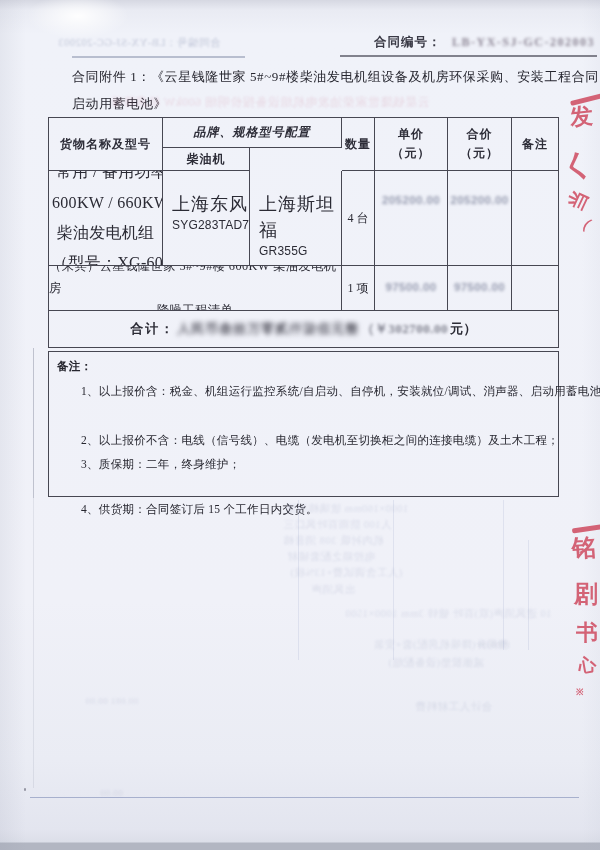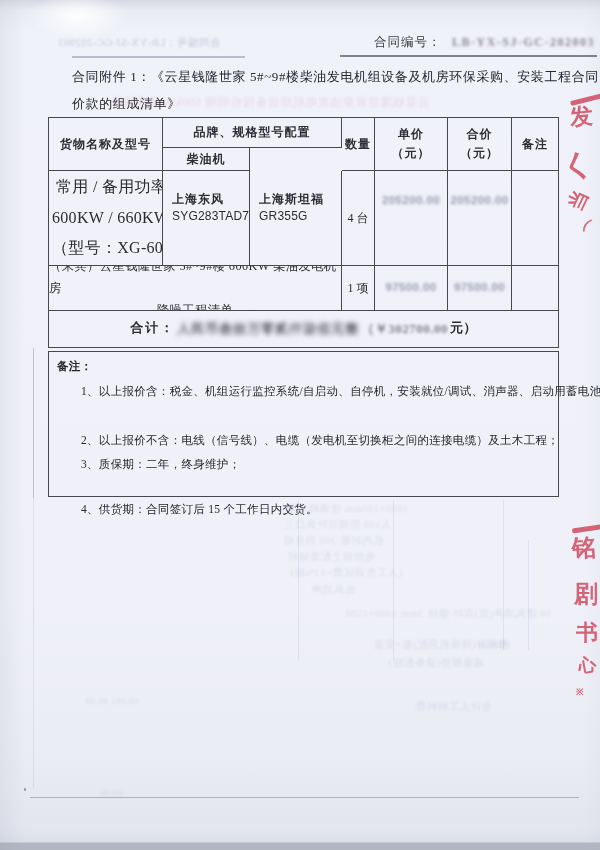--- a/index.html
+++ b/index.html
@@ -25,21 +25,21 @@
       linear-gradient(90deg,rgba(140,145,165,.12),rgba(140,145,165,0) 26px),
       linear-gradient(270deg,rgba(170,175,195,.08),rgba(170,175,195,0) 18px);
   }
   .streak{
     position:absolute;left:28px;top:-6px;width:100px;height:44px;
     background:radial-gradient(ellipse at center,rgba(255,255,255,.95),rgba(255,255,255,0) 72%);
     pointer-events:none;
   }
   .abs{position:absolute;}
   .b{font-weight:bold;}
-  .contract-label{font-size:12.5px;font-weight:normal;letter-spacing:1px;color:#3a3a46;}
+  .contract-label{font-size:12.5px;font-weight:bold;letter-spacing:1px;color:#3a3a46;}
   .contract-value{
     font-size:12px;letter-spacing:1.5px;color:#8e8796;
     filter:blur(1.7px);font-weight:bold;
   }
   .rule{background:#5c5c68;opacity:.75;height:1.5px;}
   .title-line{font-size:13px;letter-spacing:.6px;color:#26262f;white-space:nowrap;}
 
   
   .sheet{
     position:absolute;left:48px;top:117px;width:511px;height:231px;
@@ -55,30 +55,30 @@
     border-bottom:1.2px solid #474752;
     display:flex;flex-direction:column;align-items:center;justify-content:center;
     line-height:1.55;overflow:hidden;
   }
   .cell.no-r{border-right:none;}
   .cell.no-b{border-bottom:none;}
   .hdr{font-weight:bold;letter-spacing:1px;color:#2d2d38;}
   .goods-cell{align-items:stretch;justify-content:center;padding:2px 3px;line-height:1.9;}
   .goods-cell .gl{display:block;white-space:nowrap;font-size:16px;letter-spacing:.3px;}
   .brand-cell{align-items:flex-start;justify-content:flex-start;padding:20px 0 0 9px;line-height:1.45;}
-  .brand-name{font-weight:bold;font-size:12px;letter-spacing:1px;}
+  .brand-name{font-weight:normal;font-size:18px;letter-spacing:1px;}
   .brand-model{font-size:12px;letter-spacing:.2px;font-family:"Liberation Sans","DejaVu Sans",sans-serif;}
   .blur-num{
     color:#979cb0;filter:blur(1.6px);
     font-size:11.5px;letter-spacing:.4px;font-weight:bold;
     font-family:"Liberation Sans","DejaVu Sans",sans-serif;
   }
   .r2-name{line-height:1.8;font-size:12.3px;letter-spacing:.4px;}
   .total-cell{flex-direction:row;gap:2px;align-items:center;justify-content:center;font-size:13px;}
-  .total-label{font-weight:bold;letter-spacing:2px;font-family:Liberation Mono, monospace;}
+  .total-label{font-weight:bold;letter-spacing:2px;}
   .blur-words{color:#585863;filter:blur(2.6px);font-weight:bold;letter-spacing:1px;}
   .blur-fig{color:#80828f;filter:blur(1.8px);font-weight:bold;letter-spacing:.5px;}
 
   
   .notes{
     position:absolute;left:48px;top:351px;width:511px;height:146px;
     box-sizing:border-box;border:1.2px solid #474752;
     font-size:11.5px;letter-spacing:.3px;color:#26262f;
   }
   .nline{position:absolute;white-space:nowrap;line-height:1.3;}
@@ -121,42 +121,43 @@
   <div class="streak"></div>
 
   <div class="ghost" style="left:58px;top:36px;">合同编号：LB-YX-SJ-GC-202003</div>
   <div class="ghost-rule" style="left:72px;top:56px;width:173px;"></div>
 
   <span class="abs contract-label" style="left:374px;top:34px;">合同编号：</span>
   <span class="abs contract-value" style="left:452px;top:35px;">LB-YX-SJ-GC-202003</span>
   <div class="abs rule" style="left:340px;top:55px;width:257px;"></div>
 
   <div class="abs title-line" style="left:72px;top:68px;">合同附件 1：《云星钱隆世家 5#~9#楼柴油发电机组设备及机房环保采购、安装工程合同</div>
-  <div class="abs title-line" style="left:72px;top:95px;">价款的组成清单》</div>
+  <div class="abs title-line" style="left:72px;top:95px;">启动用蓄电池》</div>
   <div class="ghost pink" style="left:110px;top:94px;">云星钱隆世家柴油发电机组设备报价明细 600kW 机房降噪</div>
 
   <div class="sheet">
 
     <div class="cell hdr" style="grid-column:1;grid-row:1/3;">货物名称及型号</div>
-    <div class="cell hdr" style="grid-column:2/4;grid-row:1;">品牌、规格型号配置</div>
+    <div class="cell hdr" style="grid-column:2/4;grid-row:1;font-style:italic;">品牌、规格型号配置</div>
     <div class="cell hdr" style="grid-column:2;grid-row:2;">柴油机</div>
     <div class="cell hdr" style="grid-column:4;grid-row:1/3;">数量</div>
     <div class="cell hdr" style="grid-column:5;grid-row:1/3;">
       <span>单价</span>
       <span>（元）</span>
     </div>
     <div class="cell hdr" style="grid-column:6;grid-row:1/3;">
       <span>合价</span>
       <span>（元）</span>
     </div>
     <div class="cell hdr no-r" style="grid-column:7;grid-row:1/3;">备注</div>
 
     <div class="cell goods-cell" style="grid-column:1;grid-row:3;">
       <span class="gl" style="padding-left:4px;">常用 / 备用功率：</span>
       <span class="gl" style="text-align:right;">600KW / 660KW</span>
+      <span class="gl" style="text-align:center;">柴油发电机组</span>
       <span class="gl">（型号：XG-600GF）</span>
     </div>
     <div class="cell brand-cell" style="grid-column:2;grid-row:3;">
       <span class="brand-name">上海东风</span>
       <span class="brand-model">SYG283TAD72</span>
     </div>
     <div class="cell brand-cell" style="grid-column:3;grid-row:3;">
       <span class="brand-name">上海斯坦福</span>
       <span class="brand-model">GR355G</span>
     </div>

